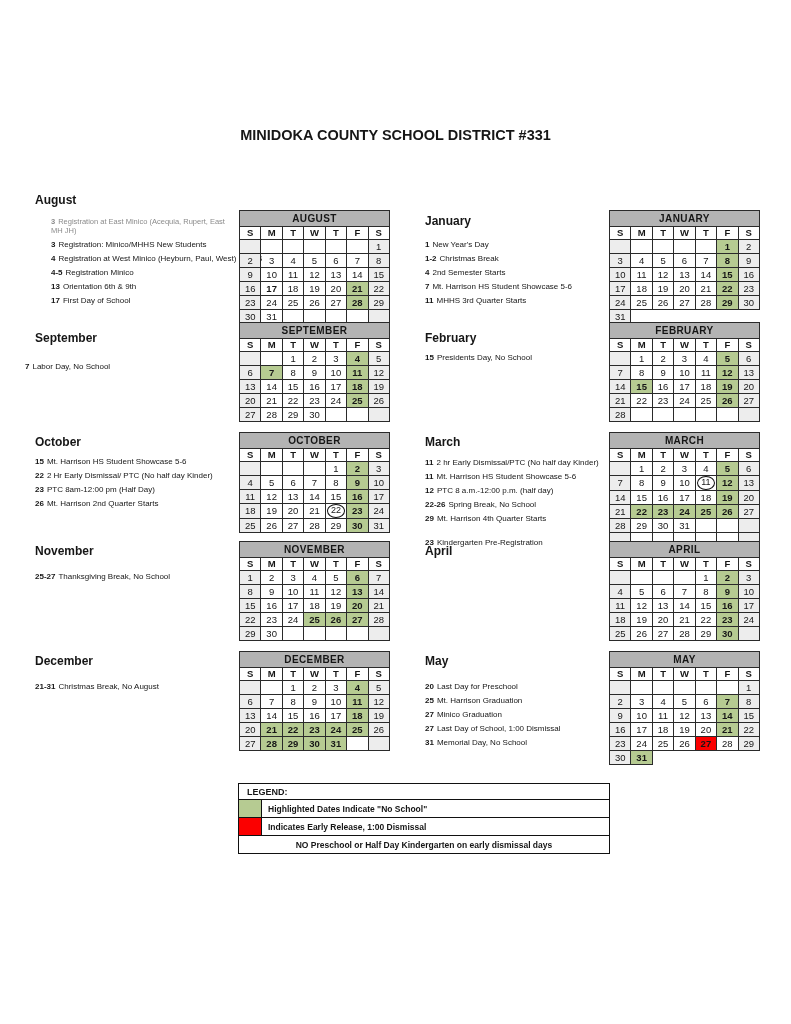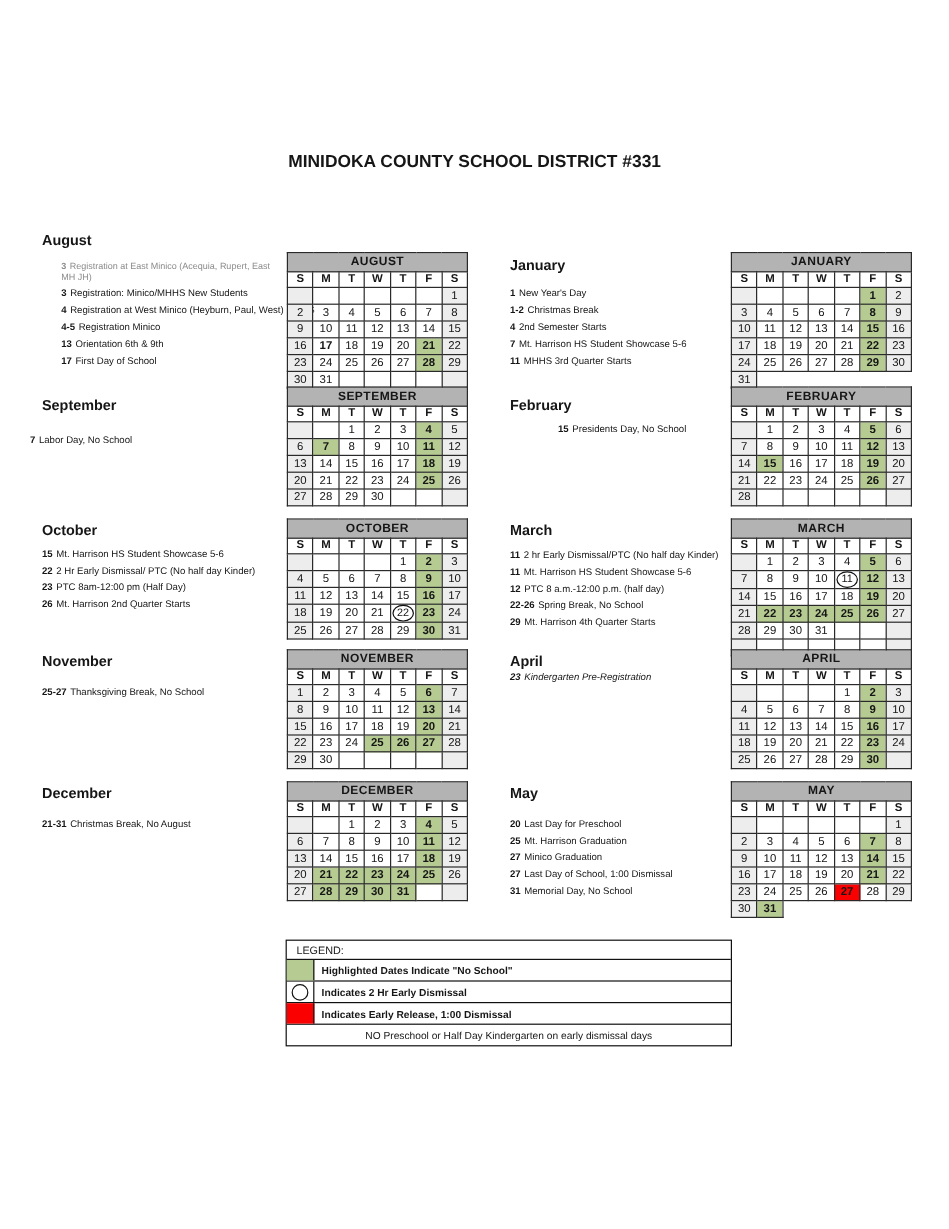--- a/index.html
+++ b/index.html
@@ -22,29 +22,29 @@
   .cal tr.days th{height:12px;font-weight:bold;background:#fff;}
   .cal td.we{background:var(--wkd,#ededed);}
   .cal td.g{background:var(--grn,#b6cb92);font-weight:bold;}
   .cal td.r{background:var(--red,#fb0000);font-weight:bold;}
   .cal td.bold{font-weight:bold;}
   .cal td.hid{border:none;background:#fff;}
   .circ{display:inline-block;width:16px;height:12px;border:1px solid #111;
         border-radius:50%;line-height:11px;font-size:9px;}
   #legend{position:absolute;left:238px;top:783px;width:370px;border:1.5px solid #111;
           background:#fff;}
-  .lg-title{font-weight:normal;font-size:9px;padding:3px 0 2px 8px;}
+  .lg-title{font-weight:bold;font-size:9px;padding:3px 0 2px 8px;}
   .lg-row{display:flex;border-top:1px solid #111;height:17px;align-items:stretch;}
   .lg-sw{width:22px;border-right:1px solid #111;display:flex;align-items:center;
          justify-content:center;flex:0 0 22px;}
   .lg-sw.green{background:var(--grn,#b6cb92);}
   .lg-sw.red{background:var(--red,#fb0000);}
   .lg-circle{width:12px;height:12px;border:1.3px solid #111;border-radius:50%;background:#fff;}
   .lg-text{font-weight:bold;font-size:8.5px;display:flex;align-items:center;padding-left:6px;}
-  .lg-footer{justify-content:center;font-weight:normal;font-size:8.5px;display:flex;
+  .lg-footer{justify-content:center;font-weight:bold;font-size:8.5px;display:flex;
              align-items:center;}
   #footnote{position:absolute;top:883px;left:101px;width:590px;text-align:center;font-size:8px;}
 </style>
 </head>
 <body>
 
 <div id="page">
   <div class="doc-title">
     <div>MINIDOKA COUNTY SCHOOL DISTRICT #331</div>
   </div>
@@ -476,21 +476,21 @@
             <td class="hid"></td>
             <td class="hid"></td>
             <td class="hid"></td>
             <td class="hid"></td>
             <td class="hid"></td>
             <td class="hid"></td>
           </tr>
         </tbody>
       </table>
       <div class="month-heading" style="left: 425px; top: 331px;">February</div>
-      <div class="notes" style="left: 425px; top: 351px; margin-left: 40px;">
+      <div class="notes" style="left: 425px; top: 351px;">
         <div class="note"><b>15</b><span class="nt">Presidents Day, No School</span></div>
       </div>
       <table class="cal" style="left: 609px; top: 322px;">
         <thead>
           <tr class="title">
             <th colspan="7">FEBRUARY</th>
           </tr>
           <tr class="days">
             <th>S</th>
             <th>M</th>
@@ -623,21 +623,21 @@
             <td></td>
             <td></td>
             <td></td>
             <td></td>
             <td></td>
             <td class="we"></td>
           </tr>
         </tbody>
       </table>
       <div class="month-heading" style="left: 425px; top: 544px;">April</div>
-      <div class="notes" style="left: 425px; top: 558px; font-style: italic;">
+      <div class="notes" style="left: 425px; top: 536px;">
         <div class="note"><b>23</b><span class="nt">Kindergarten Pre-Registration</span></div>
       </div>
       <table class="cal" style="left: 609px; top: 541px;">
         <thead>
           <tr class="title">
             <th colspan="7">APRIL</th>
           </tr>
           <tr class="days">
             <th>S</th>
             <th>M</th>
@@ -779,26 +779,20 @@
     </div>
 
   <div id="legend">
     <div class="lg-title">LEGEND:</div>
     <div id="legend-items">
         <div class="lg-row">
           <div class="lg-sw green"></div>
           <div class="lg-text">Highlighted Dates Indicate "No School"</div>
         </div>
         <div class="lg-row">
-          <div class="lg-sw">
-            <span class="lg-circle"></span>
-          </div>
-          <div class="lg-text">Indicates 2 Hr Early Dismissal</div>
-        </div>
-        <div class="lg-row">
           <div class="lg-sw red"></div>
           <div class="lg-text">Indicates Early Release, 1:00 Dismissal</div>
         </div>
       </div>
     <div class="lg-row lg-footer">NO Preschool or Half Day Kindergarten on early dismissal days</div>
   </div>
 
 </div>
 
 </body></html>

